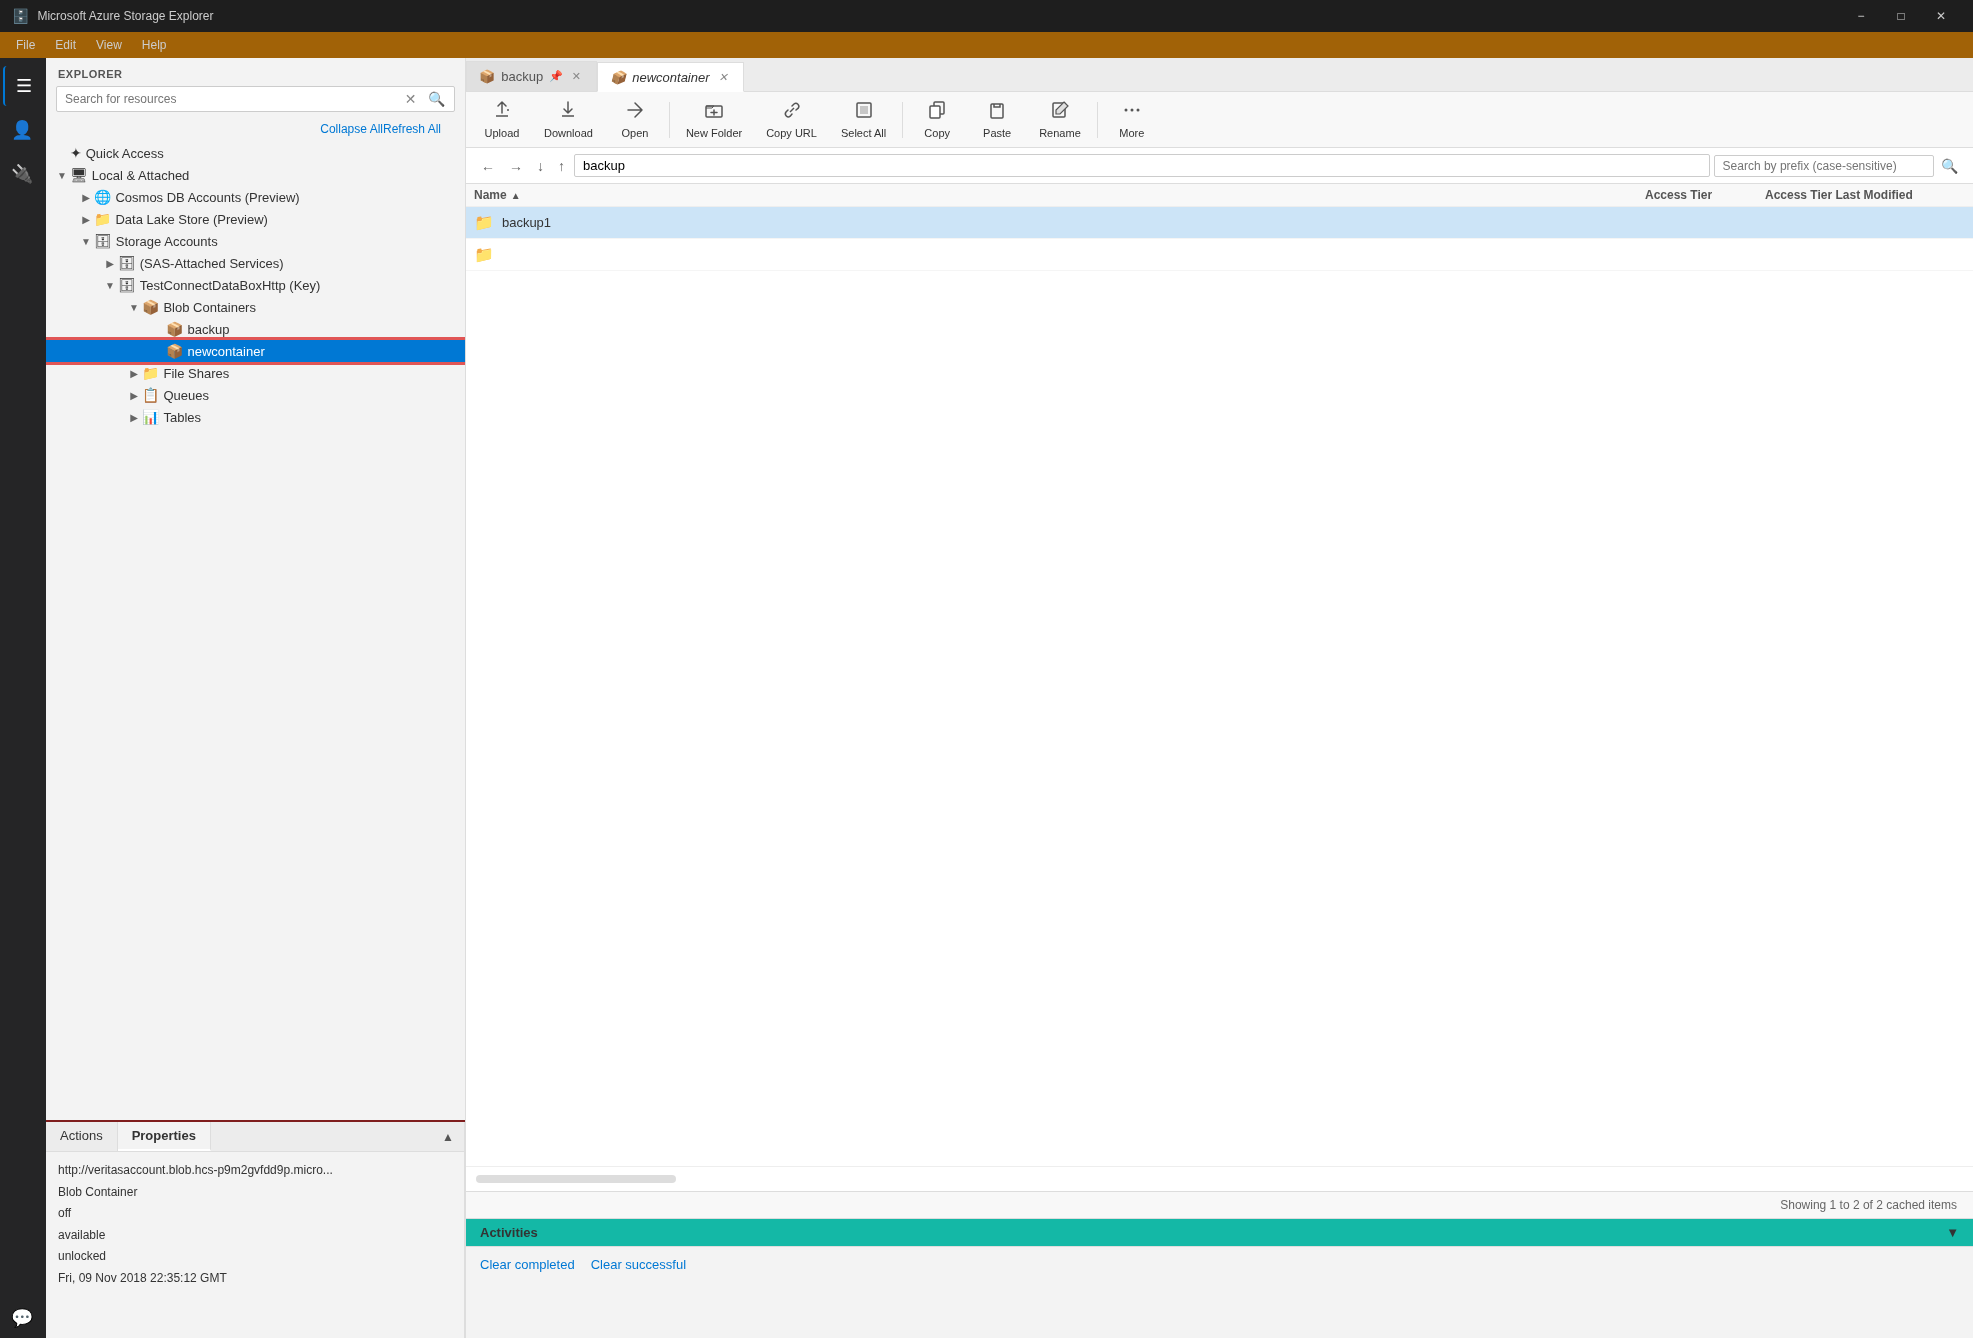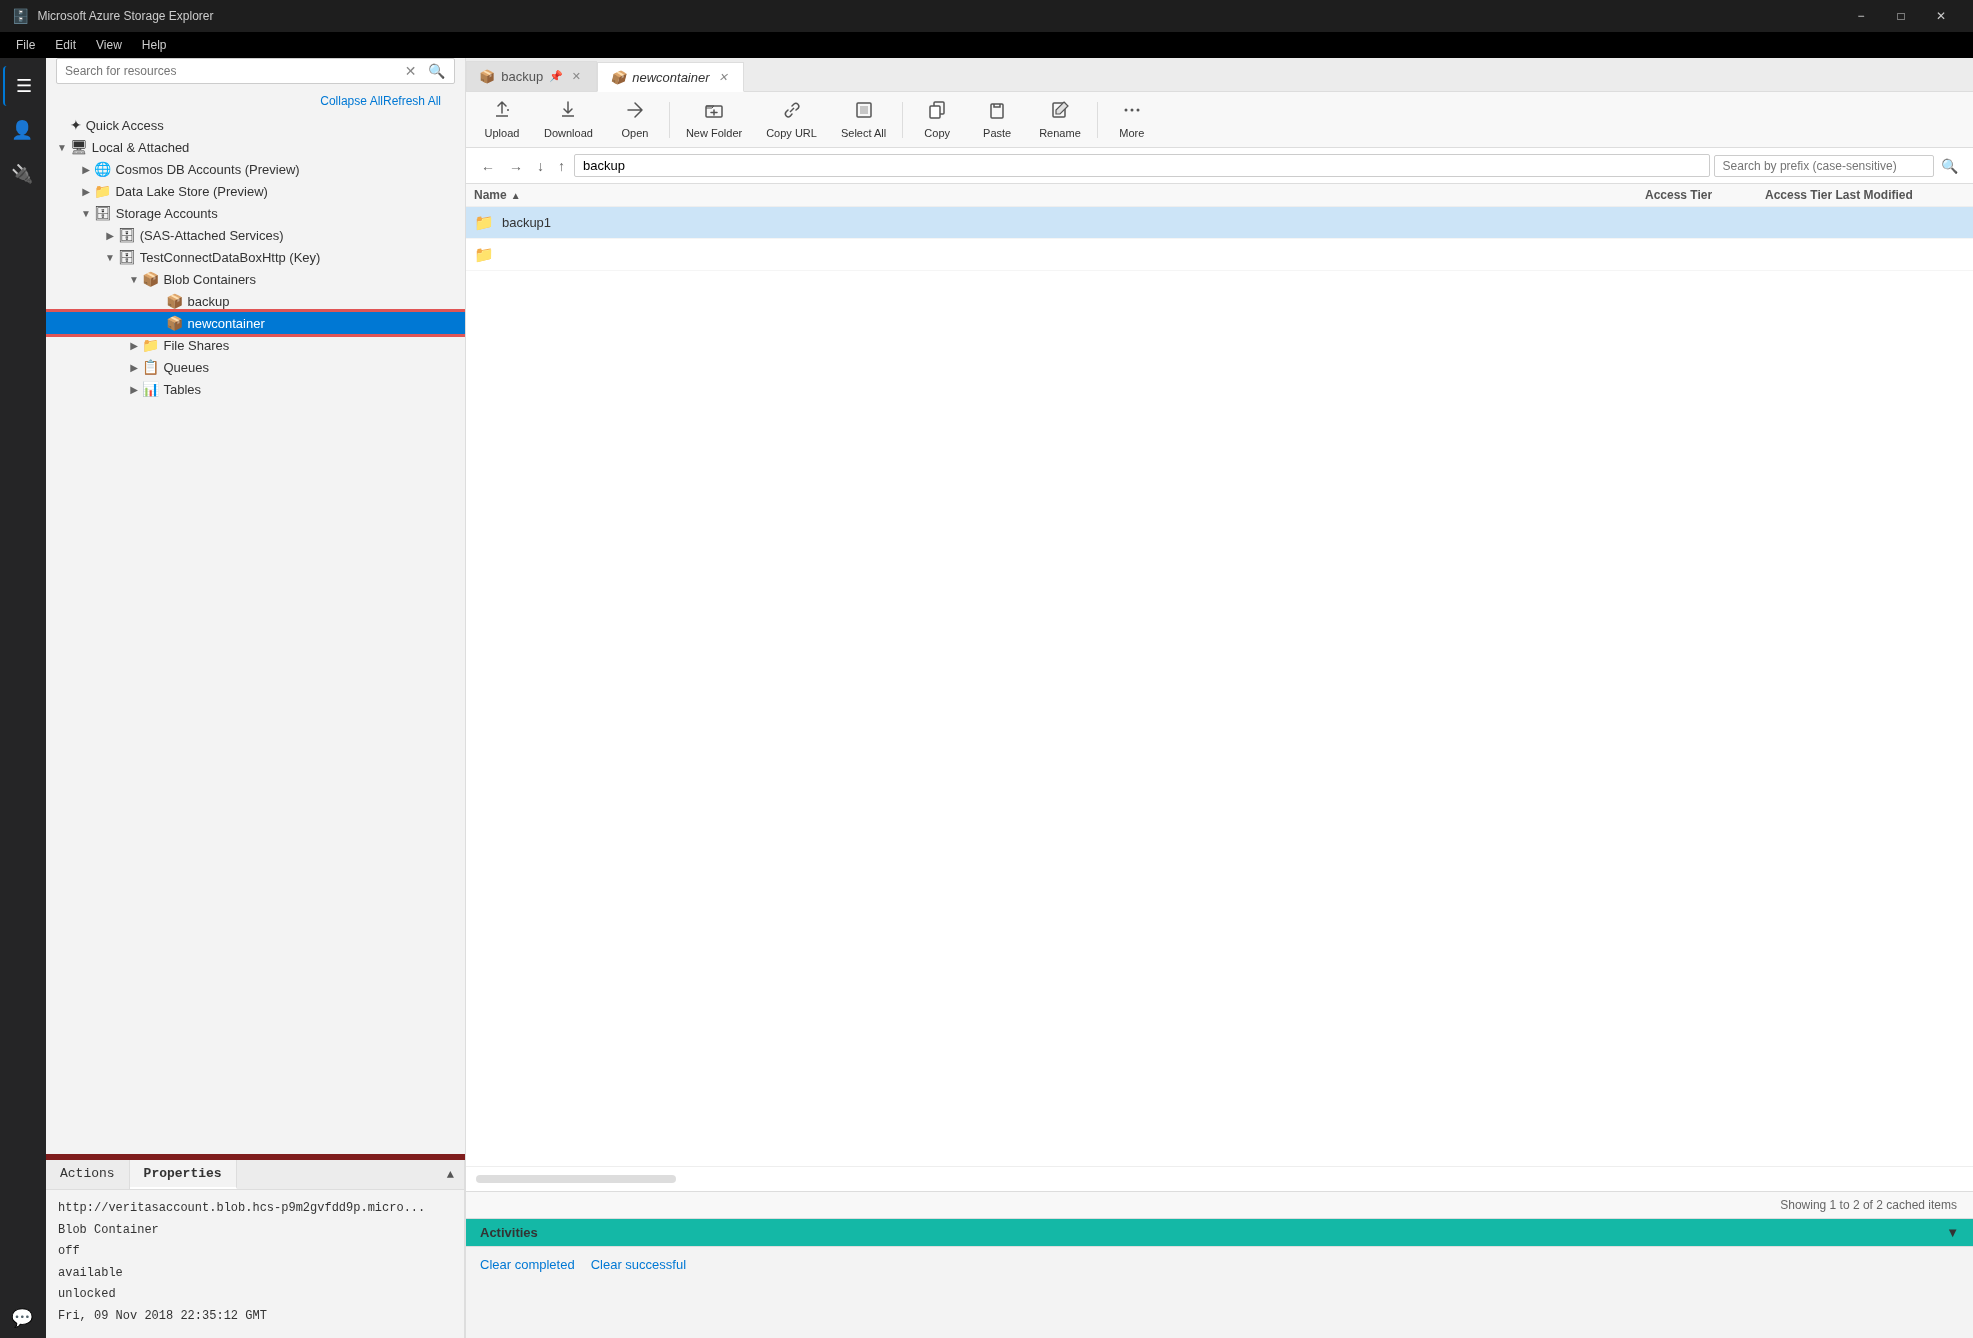--- a/index.html
+++ b/index.html
@@ -25,21 +25,21 @@
       color: #ccc;
       width: 40px;
       height: 32px;
       cursor: pointer;
       font-size: 12px;
       display: flex; align-items: center; justify-content: center;
     }
 
     
     .menu-bar {
-      background: #000000;
+      background: #a16207;
       color: #ccc;
       display: flex;
       height: 26px;
       align-items: center;
       padding: 0 8px;
       font-size: 12px;
       gap: 4px;
     }
     .menu-item {
       padding: 2px 8px;
@@ -153,24 +153,23 @@
     .tree-icon {
       margin-right: 4px;
       font-size: 14px;
       flex-shrink: 0;
     }
     .tree-label { font-size: 13px; }
 
     
     .bottom-panels {
       display: flex;
-      height: 184px;
-      border-top: 6px solid #7f1d1d;
+      height: 218px;
+      border-top: 2px solid #7f1d1d;
       flex-shrink: 0;
-      font-family: Liberation Mono, monospace;
     }
     .actions-props-panel {
       width: 420px;
       border-right: 1px solid #ddd;
       display: flex;
       flex-direction: column;
       background: #f3f3f3;
     }
     .panel-tabs {
       display: flex;
@@ -429,20 +428,21 @@
 
   <div class="sidebar-icons">
     <div class="sidebar-icon-btn active">☰</div>
     <div class="sidebar-icon-btn">👤</div>
     <div class="sidebar-icon-btn">🔌</div>
     <div class="sidebar-icon-spacer"></div>
     <div class="sidebar-icon-btn">💬</div>
   </div>
 
   <div class="explorer-panel">
+    <div class="explorer-header">EXPLORER</div>
 
     <div class="search-bar">
       <input class="search-input" placeholder="Search for resources" style="">
       <span class="search-clear">✕</span>
       <span class="search-btn">🔍</span>
     </div>
 
     <div class="explorer-actions">
       <a class="explorer-action-link">Collapse All</a>
       <a class="explorer-action-link">Refresh All</a>

